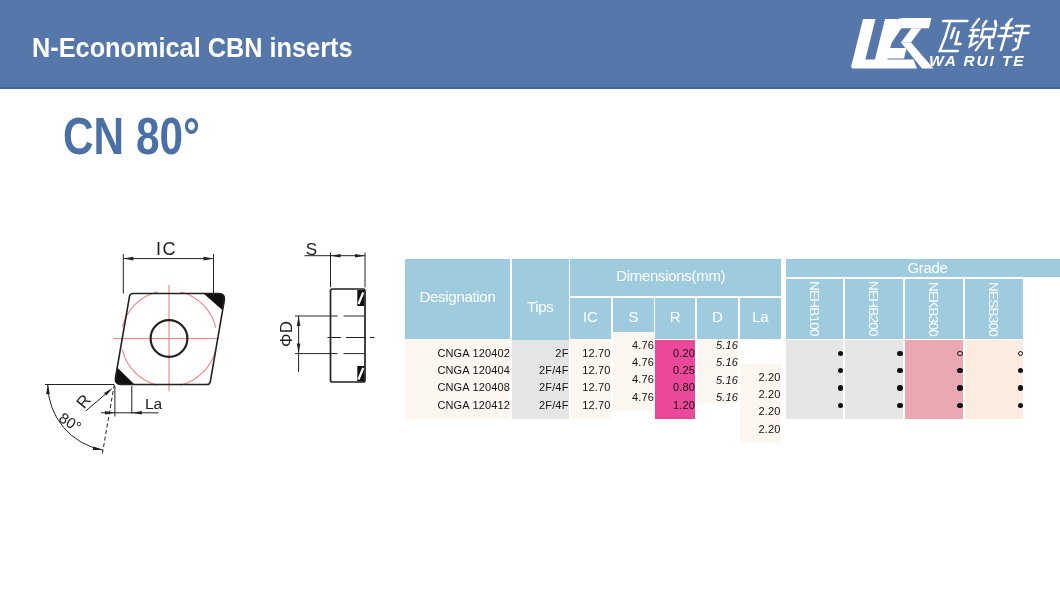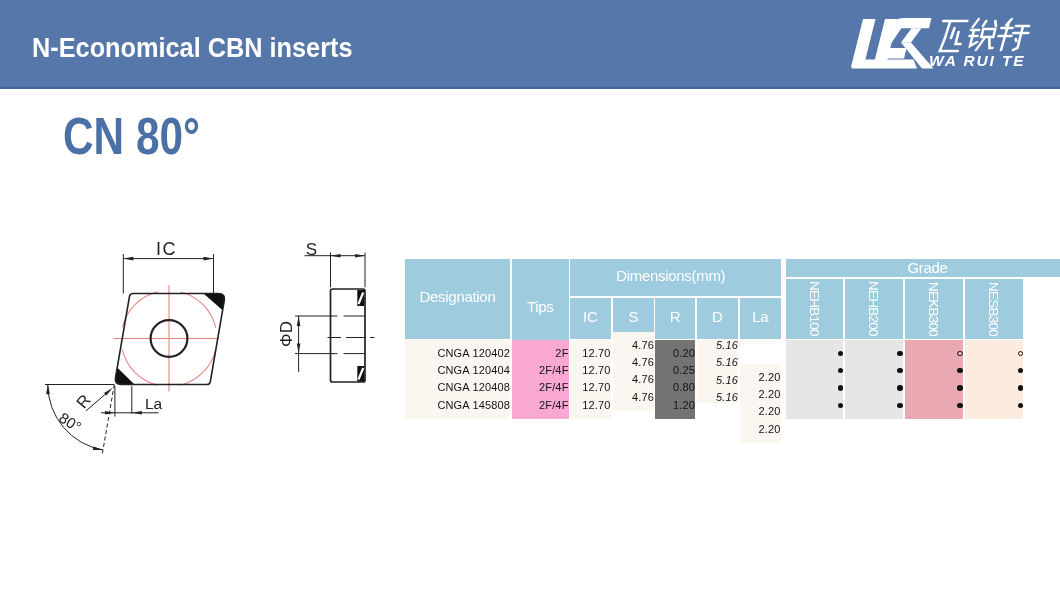--- a/index.html
+++ b/index.html
@@ -94,41 +94,41 @@
     <span>NEKB300</span>
   </div>
 <div class="abs vlab" style="left:964.5px;top:278.5px;width:58.5px;height:60.5px;">
     <span>NESB300</span>
   </div>
 
 <div class="abs bodycol" style="left:405px;top:340px;width:105px;height:78.6px;background:#fcf6f0;">
   <div>CNGA 120402</div>
     <div>CNGA 120404</div>
     <div>CNGA 120408</div>
-    <div>CNGA 145808</div>
-</div>
-<div class="abs bodycol" style="left:512px;top:340px;width:56.5px;height:78.6px;background:#f9a8d4;">
+    <div>CNGA 120412</div>
+</div>
+<div class="abs bodycol" style="left:512px;top:340px;width:56.5px;height:78.6px;background:#e5e5e5;">
   <div>2F</div>
     <div>2F/4F</div>
     <div>2F/4F</div>
     <div>2F/4F</div>
 </div>
 <div class="abs bodycol" style="left:570px;top:340px;width:40.5px;height:78.6px;background:#fcf6f0;">
   <div>12.70</div>
     <div>12.70</div>
     <div>12.70</div>
     <div>12.70</div>
 </div>
 <div class="abs bodycol" style="left:612.5px;top:332px;width:41.5px;height:78.6px;background:#fcf6f0;">
   <div>4.76</div>
     <div>4.76</div>
     <div>4.76</div>
     <div>4.76</div>
 </div>
-<div class="abs bodycol" style="left:655px;top:340px;width:40px;height:78.6px;background:#737373;">
+<div class="abs bodycol" style="left:655px;top:340px;width:40px;height:78.6px;background:#ec4899;">
   <div>0.20</div>
     <div>0.25</div>
     <div>0.80</div>
     <div>1.20</div>
 </div>
 <div class="abs bodycol" style="left:696.5px;top:340px;width:41.5px;height:63px;background:#fcf6f0;font-style:italic;">
   <div>5.16</div>
     <div>5.16</div>
     <div>5.16</div>
     <div>5.16</div>

